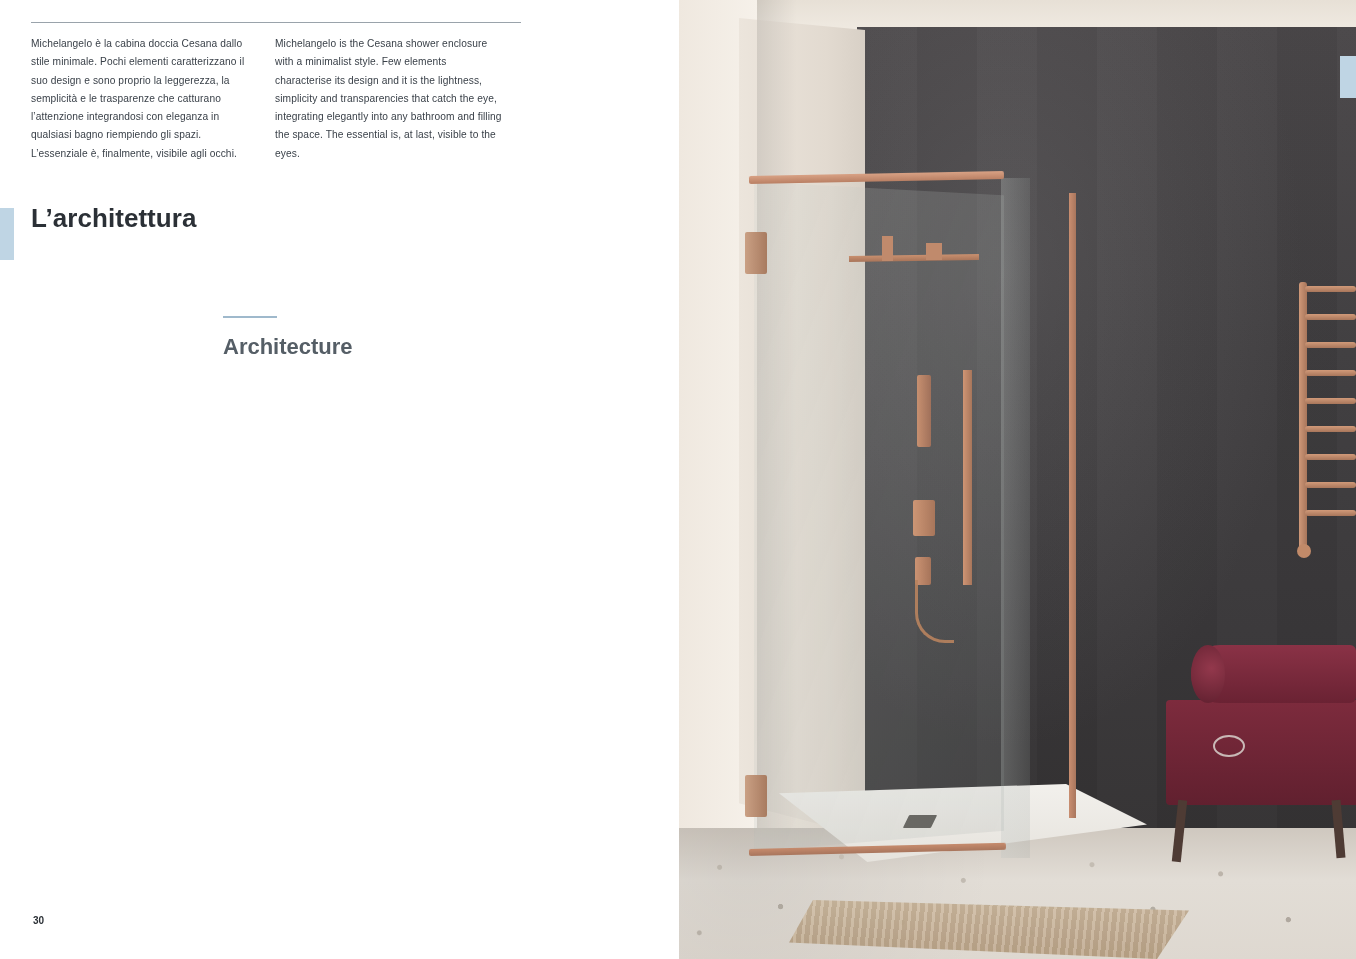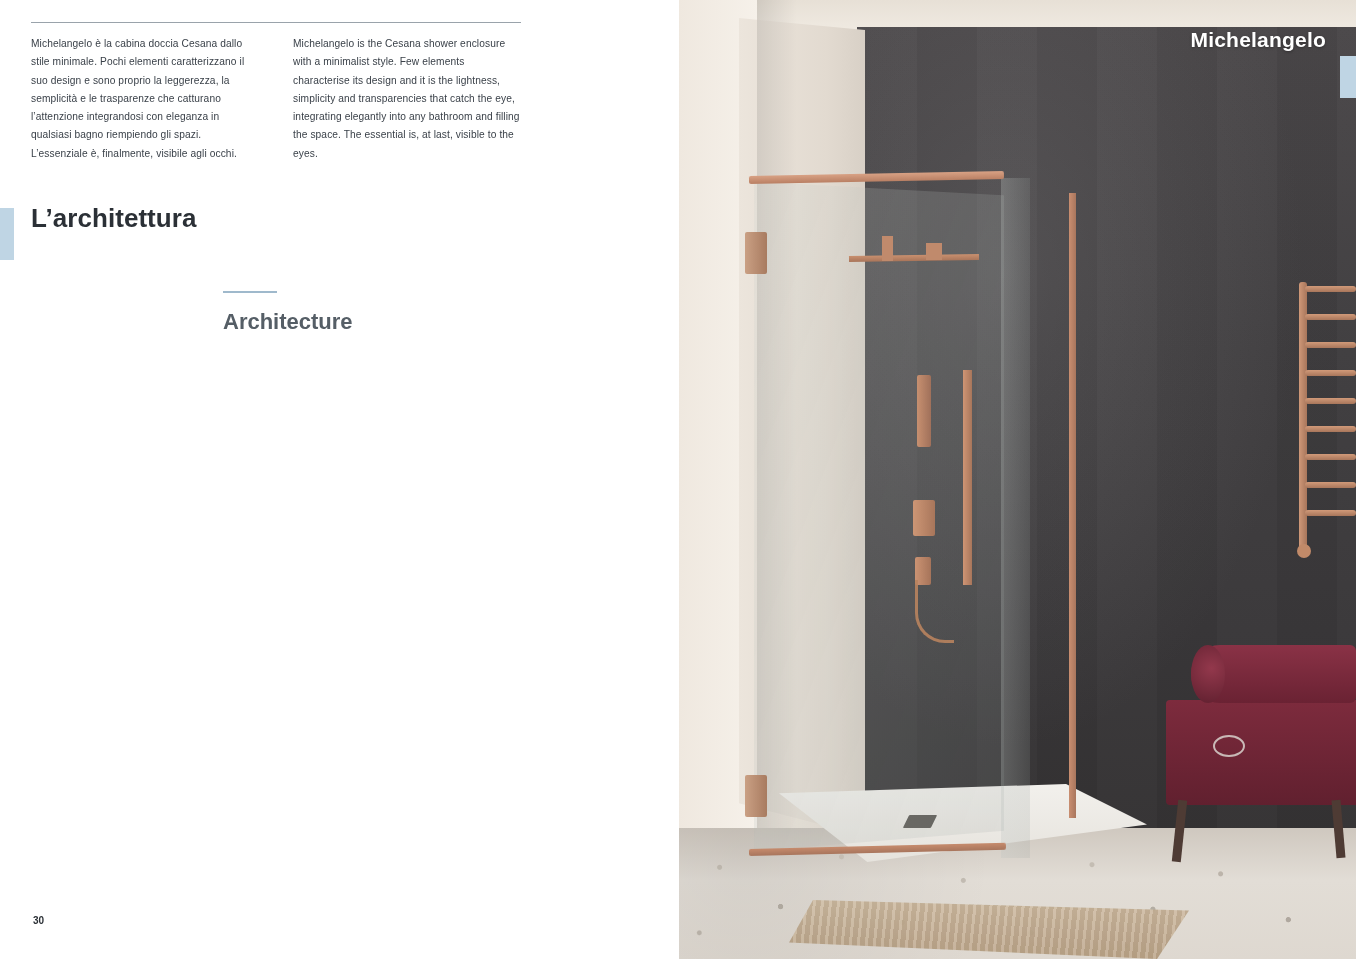--- a/index.html
+++ b/index.html
@@ -38,21 +38,21 @@
     width: 490px;
   }
   .intro-rule {
     width: 490px;
     height: 1px;
     background: #9aa3ab;
     margin-bottom: 12px;
   }
   .intro-cols {
     display: flex;
-    gap: 34px;
+    gap: 16px;
   }
   .intro-col {
     width: 228px;
     font-size: 10.2px;
     line-height: 18.3px;
     color: #3a4149;
     letter-spacing: 0.01em;
   }
 
   .heading-it {
@@ -73,21 +73,21 @@
     font-size: 26px;
     line-height: 33px;
     font-weight: bold;
     color: #2b3036;
     letter-spacing: 0.002em;
   }
 
   .heading-en {
     position: absolute;
     left: 223px;
-    top: 291px;
+    top: 316px;
     width: 380px;
   }
   .heading-en .rule {
     width: 54px;
     height: 2px;
     background: #9fb9cc;
     margin-bottom: 14px;
   }
   .heading-en .txt {
     font-size: 22px;
@@ -593,19 +593,16 @@
 
     <div class="bench"></div>
     <div class="bolster"></div>
     <div class="bolster-cap"></div>
     <div class="bench-ring"></div>
     <div class="bench-leg-a"></div>
     <div class="bench-leg-b"></div>
 
     <div class="rug"></div>
 
-    <div class="title-tab">
-      <div class="label">Michelangelo</div>
-    </div>
     <div class="tab-swatch"></div>
   </div>
 
 </div>
 
 </body></html>

